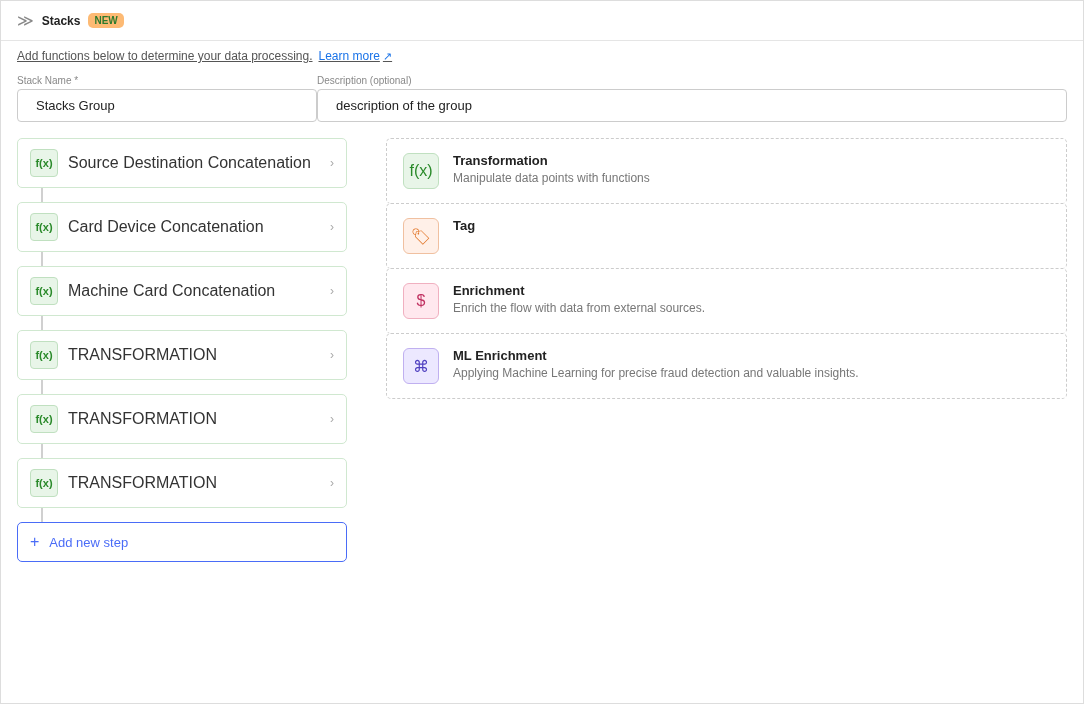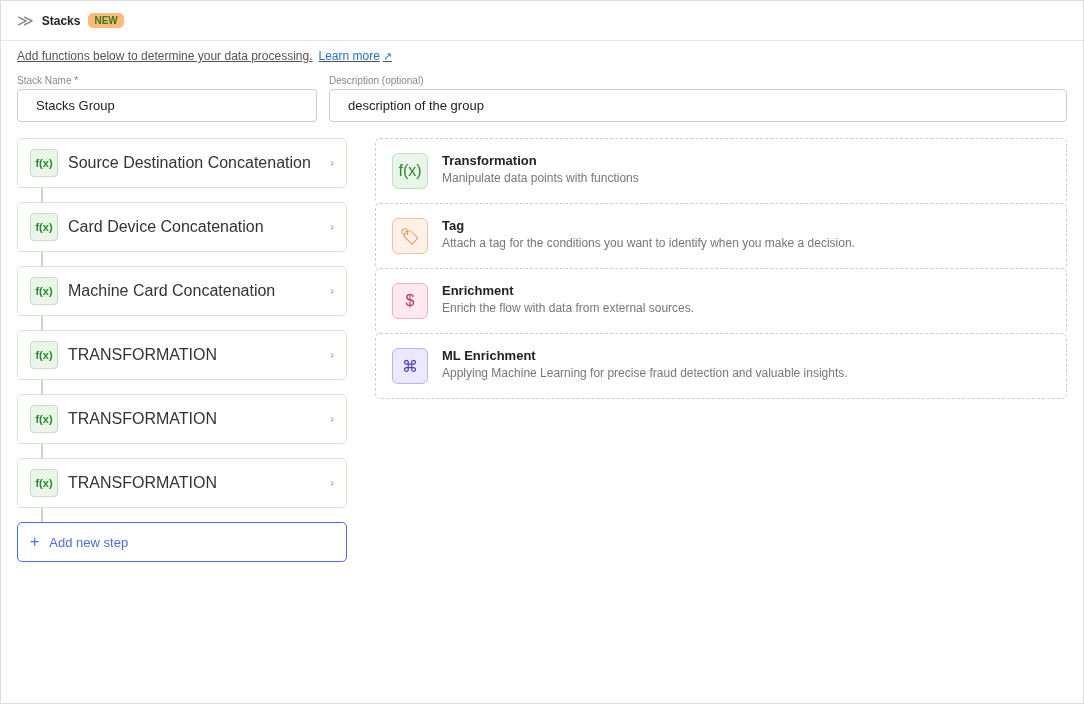--- a/index.html
+++ b/index.html
@@ -59,21 +59,21 @@
       display: flex;
       align-items: center;
       gap: 3px;
     }
     .external-icon {
       font-size: 11px;
     }
     
     .form-row {
       display: flex;
-      gap: 12px;
+      gap: 0;
       padding: 0 16px 16px;
     }
     .form-field {
       display: flex;
       flex-direction: column;
       gap: 3px;
     }
     .form-field.stack-name {
       width: 300px;
     }
@@ -90,21 +90,21 @@
       border-radius: 4px;
       padding: 8px 18px;
       font-size: 13px;
       color: #222;
       outline: none;
       width: 100%;
     }
     
     .main-content {
       display: flex;
-      gap: 4px;
+      gap: 15px;
       padding: 0 16px 16px;
       min-height: 520px;
     }
     
     .steps-panel {
       width: 330px;
       flex-shrink: 0;
       display: flex;
       flex-direction: column;
       gap: 0;
@@ -314,21 +314,20 @@
       <span class="option-title">Transformation</span>
       <span class="option-desc">Manipulate data points with functions</span>
     </div>
   </div>
         <div class="option-item">
     <div class="option-icon-wrap orange">
       <span class="option-icon-symbol" style="color:#e07020">🏷</span>
     </div>
     <div class="option-text">
       <span class="option-title">Tag</span>
-      <span class="option-desc">Attach a tag for the conditions you want to identify when you make a decision.</span>
     </div>
   </div>
         <div class="option-item">
     <div class="option-icon-wrap pink">
       <span class="option-icon-symbol" style="color:#c03060">$</span>
     </div>
     <div class="option-text">
       <span class="option-title">Enrichment</span>
       <span class="option-desc">Enrich the flow with data from external sources.</span>
     </div>

